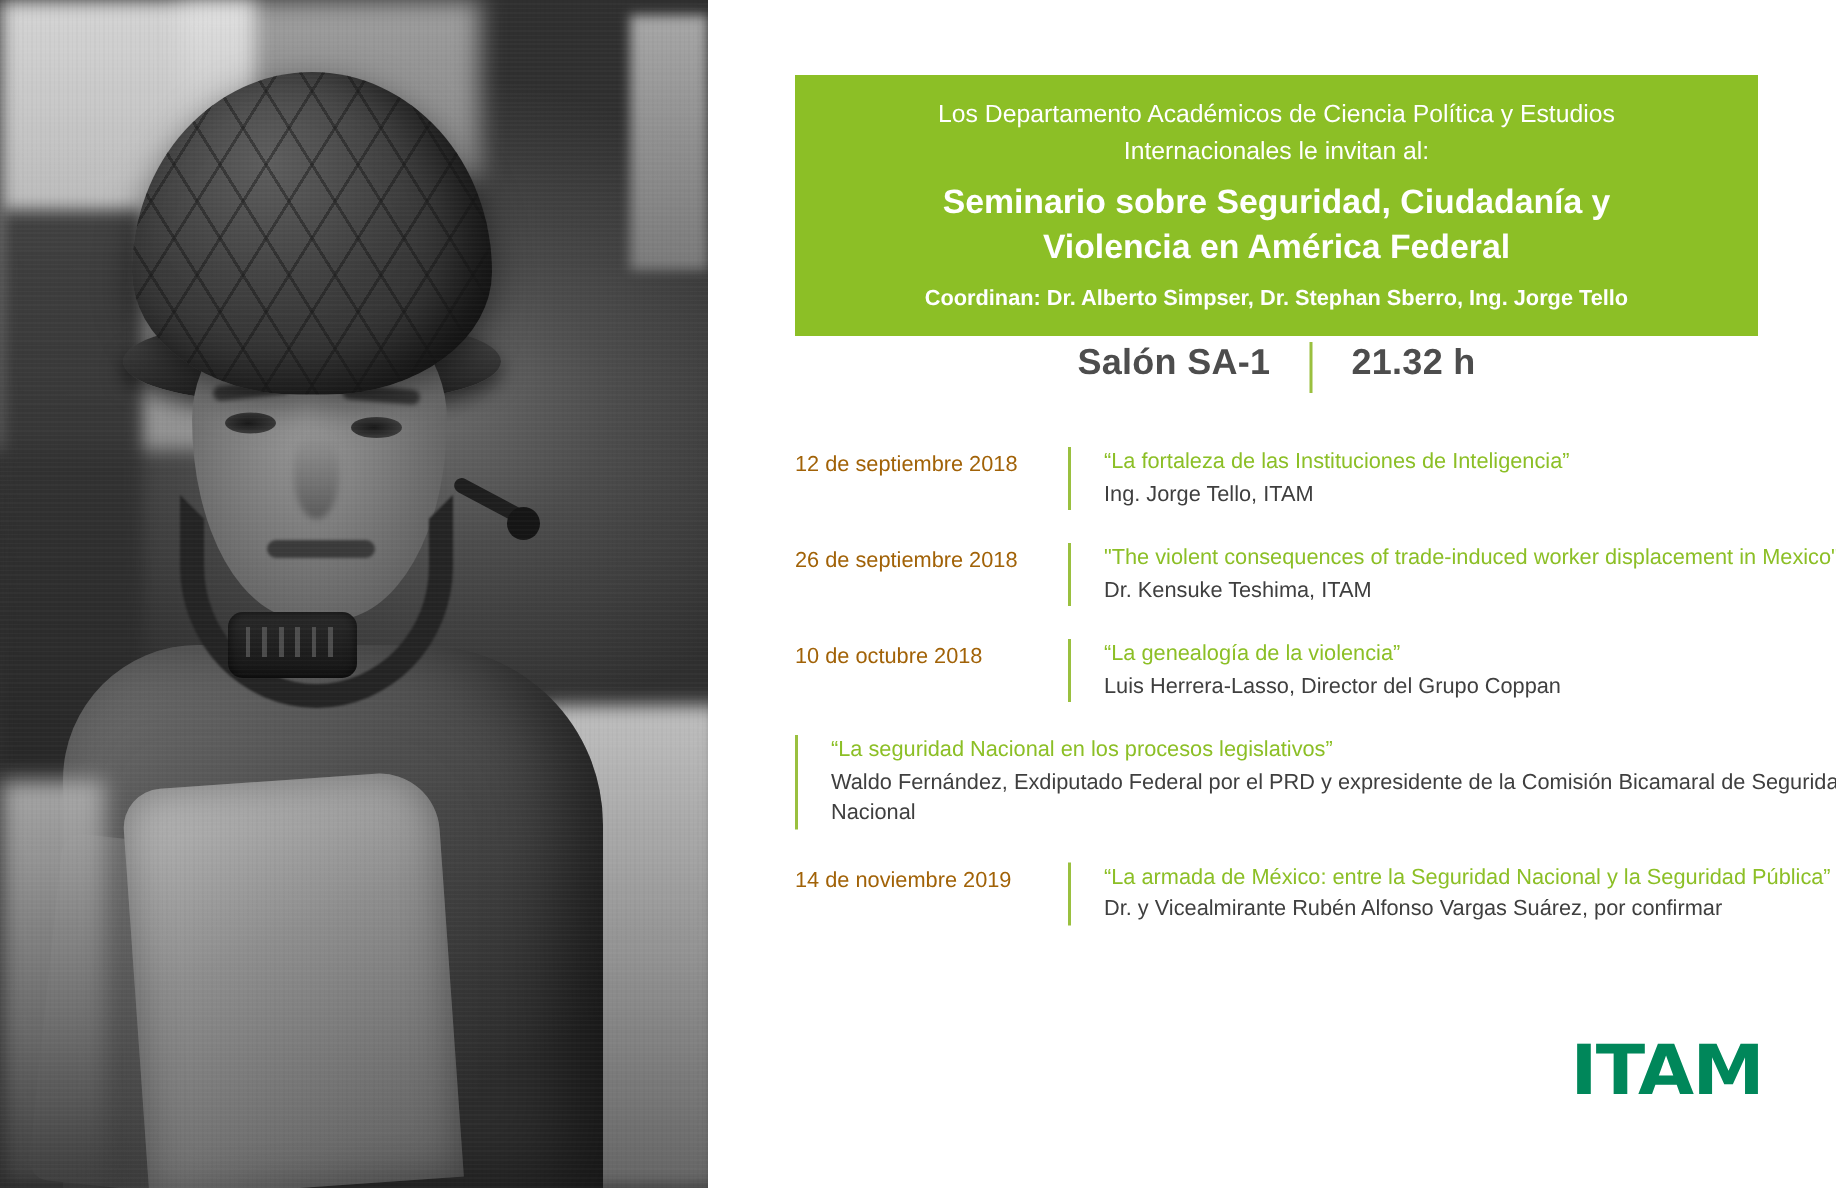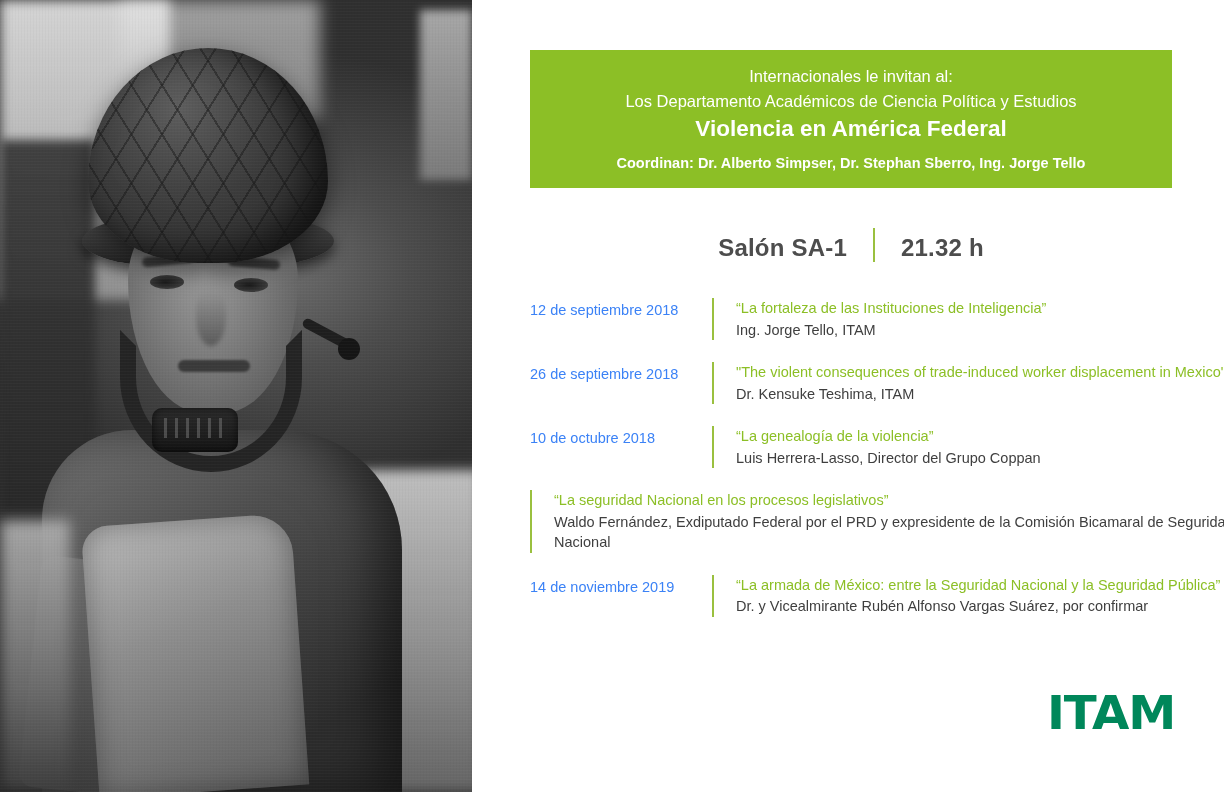--- a/index.html
+++ b/index.html
@@ -265,21 +265,21 @@
     margin-top: 8px;
     font-weight: 700;
   }
 
   .venue-row {
     position: absolute;
     left: 58px;
     top: 228px;
     width: 642px;
     display: flex;
-    align-items: flex-end;
+    align-items: flex-start;
     justify-content: center;
     gap: 26px;
     color: #4d4d4d;
   }
   .venue-room, .venue-time {
     font-size: 24px;
     font-weight: bold;
     letter-spacing: .2px;
   }
   .venue-sep {
@@ -294,21 +294,21 @@
     top: 298px;
     width: 706px;
   }
   .session {
     display: flex;
     margin-bottom: 22px;
   }
   .s-date {
     flex: 0 0 182px;
     font-size: 14.5px;
-    color: #3b82f6;
+    color: #a16207;
     padding-top: 2px;
     line-height: 20px;
   }
   .s-rule {
     flex: 0 0 2px;
     background: #9ac03f;
     margin-right: 22px;
     align-self: stretch;
   }
   .s-body {
@@ -374,22 +374,23 @@
     <div class="mic-ball"></div>
     <div class="helmet">
       <div class="helmet-net"></div>
     </div>
     <div class="grain"></div>
   </div>
 
   <div class="content">
 
     <div class="green-header">
+      <div class="gh-line1">Los Departamento Académicos de Ciencia Política y Estudios</div>
       <div class="gh-line1">Internacionales le invitan al:</div>
-      <div class="gh-line1">Los Departamento Académicos de Ciencia Política y Estudios</div>
+      <div class="gh-title">Seminario sobre Seguridad, Ciudadanía y</div>
       <div class="gh-title" style="margin-top:0">Violencia en América Federal</div>
       <div class="gh-coord">Coordinan: Dr. Alberto Simpser, Dr. Stephan Sberro, Ing. Jorge Tello</div>
     </div>
 
     <div class="venue-row">
       <div class="venue-room">Salón SA-1</div>
       <div class="venue-sep"></div>
       <div class="venue-time">21.32 h</div>
     </div>
 

